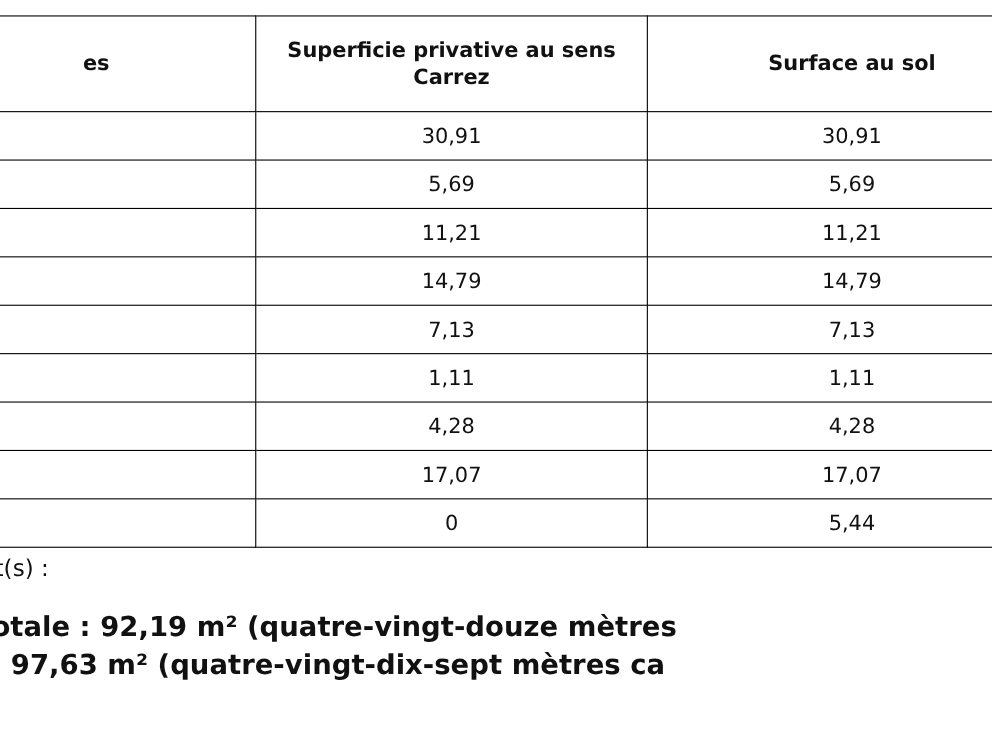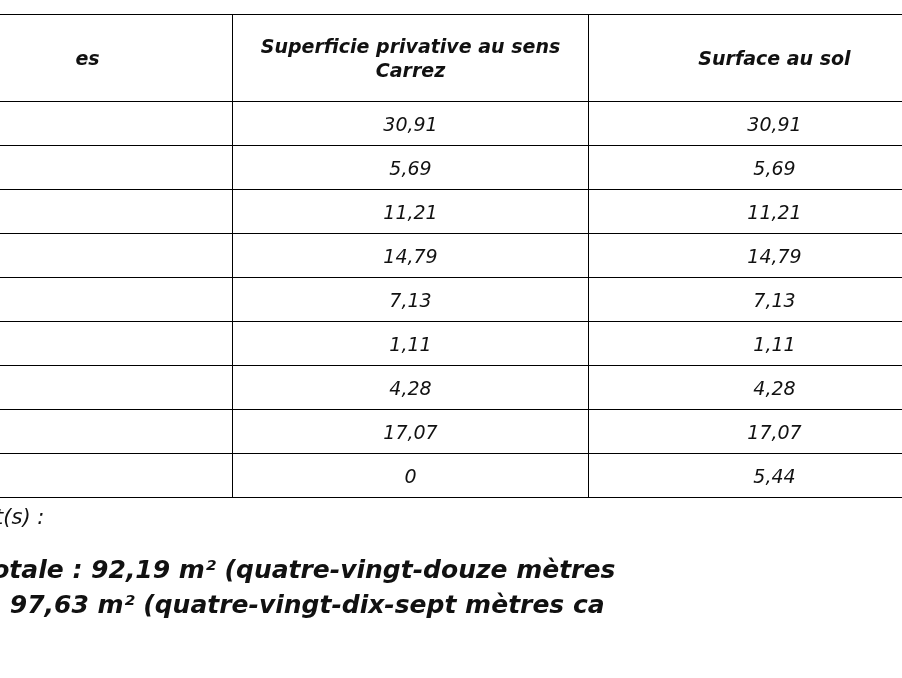--- a/index.html
+++ b/index.html
@@ -12,21 +12,20 @@
     height: 678px;
     overflow: hidden;
     font-family: "DejaVu Sans", sans-serif;
     color: #1a1a1a;
   }
   .page {
     position: relative;
     width: 902px;
     height: 678px;
     background: #ffffff;
-    font-style: italic;
   }
 
   
   .table-wrap {
     position: absolute;
     left: -60px;           
     top: 14px;
     width: 1020px;
   }
   table.carrez {

